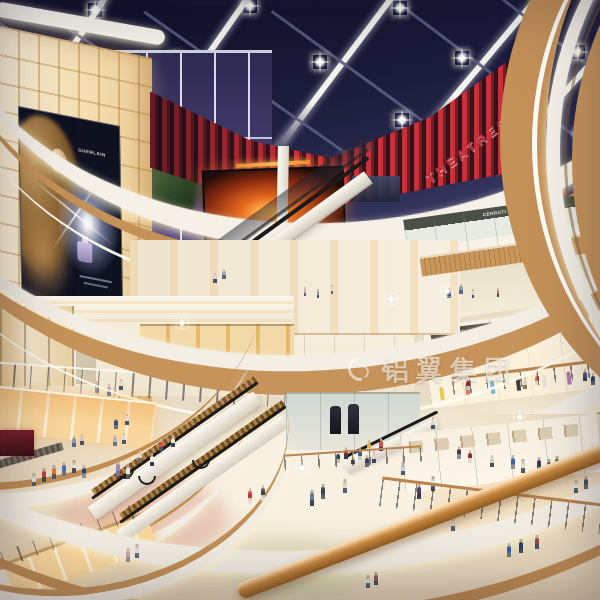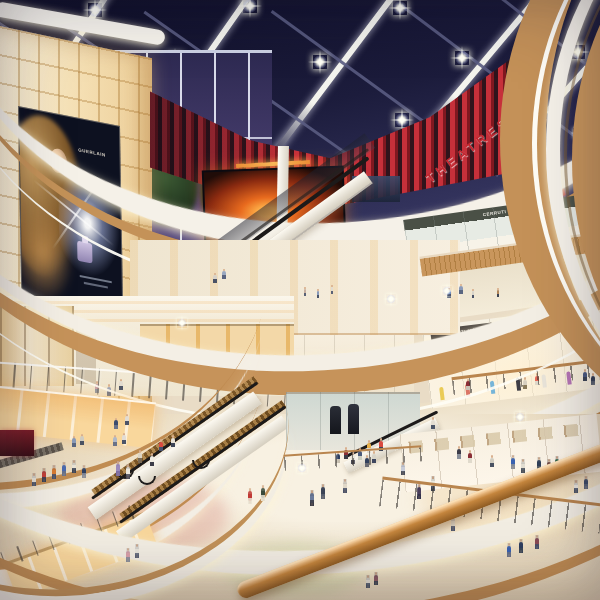--- a/index.html
+++ b/index.html
@@ -713,15 +713,22 @@
   <div class="arc" style="left:500px;top:-170px;width:560px;height:620px;border-left:46px solid #c49158;"></div>
   <div class="arc glowarc" style="left:546px;top:-160px;width:560px;height:620px;border-left:14px solid #f7f3ea;"></div>
   <div class="arc" style="left:532px;top:-166px;width:560px;height:620px;border-left:5px solid #fffdf6;"></div>
   <div class="arc" style="left:572px;top:-150px;width:560px;height:620px;border-left:70px solid #c9965c;"></div>
   <div class="arc" style="left:564px;top:-154px;width:560px;height:620px;border-left:3px solid rgba(120,90,50,.5);"></div>
 
   <div class="abs" style="left:238px;top:584px;width:540px;height:17px;transform:rotate(-21deg);transform-origin:left center;border-radius:9px;
               background:linear-gradient(180deg,#eec089 0 18%,#c4853d 45%,#8d5a22);
               box-shadow:inset 0 2px 2px rgba(255,235,200,.8),0 5px 9px rgba(100,60,20,.4);"></div>
 
+  <div class="abs" style="left:346px;top:352px;display:flex;align-items:center;gap:6px;pointer-events:none;">
+    <div style="position:relative;width:30px;height:34px;">
+      <span class="abs" style="left:2px;top:4px;width:24px;height:24px;border:3px solid rgba(255,255,255,.55);border-top-color:transparent;border-right-color:transparent;border-radius:50%;transform:rotate(35deg);display:block;"></span>
+      <span class="abs" style="left:9px;top:12px;width:14px;height:14px;border:2.5px solid rgba(255,255,255,.5);border-bottom-color:transparent;border-left-color:transparent;border-radius:50%;transform:rotate(15deg);display:block;"></span>
+    </div>
+    <div style="font-family:'DejaVu Sans',sans-serif;font-size:27px;font-weight:bold;letter-spacing:7px;color:rgba(255,255,255,.58);text-shadow:0 1px 2px rgba(80,60,30,.25);">铝翼集团</div>
+  </div>
 
   <div id="vignette"></div>
 </div>
 
 </body></html>

